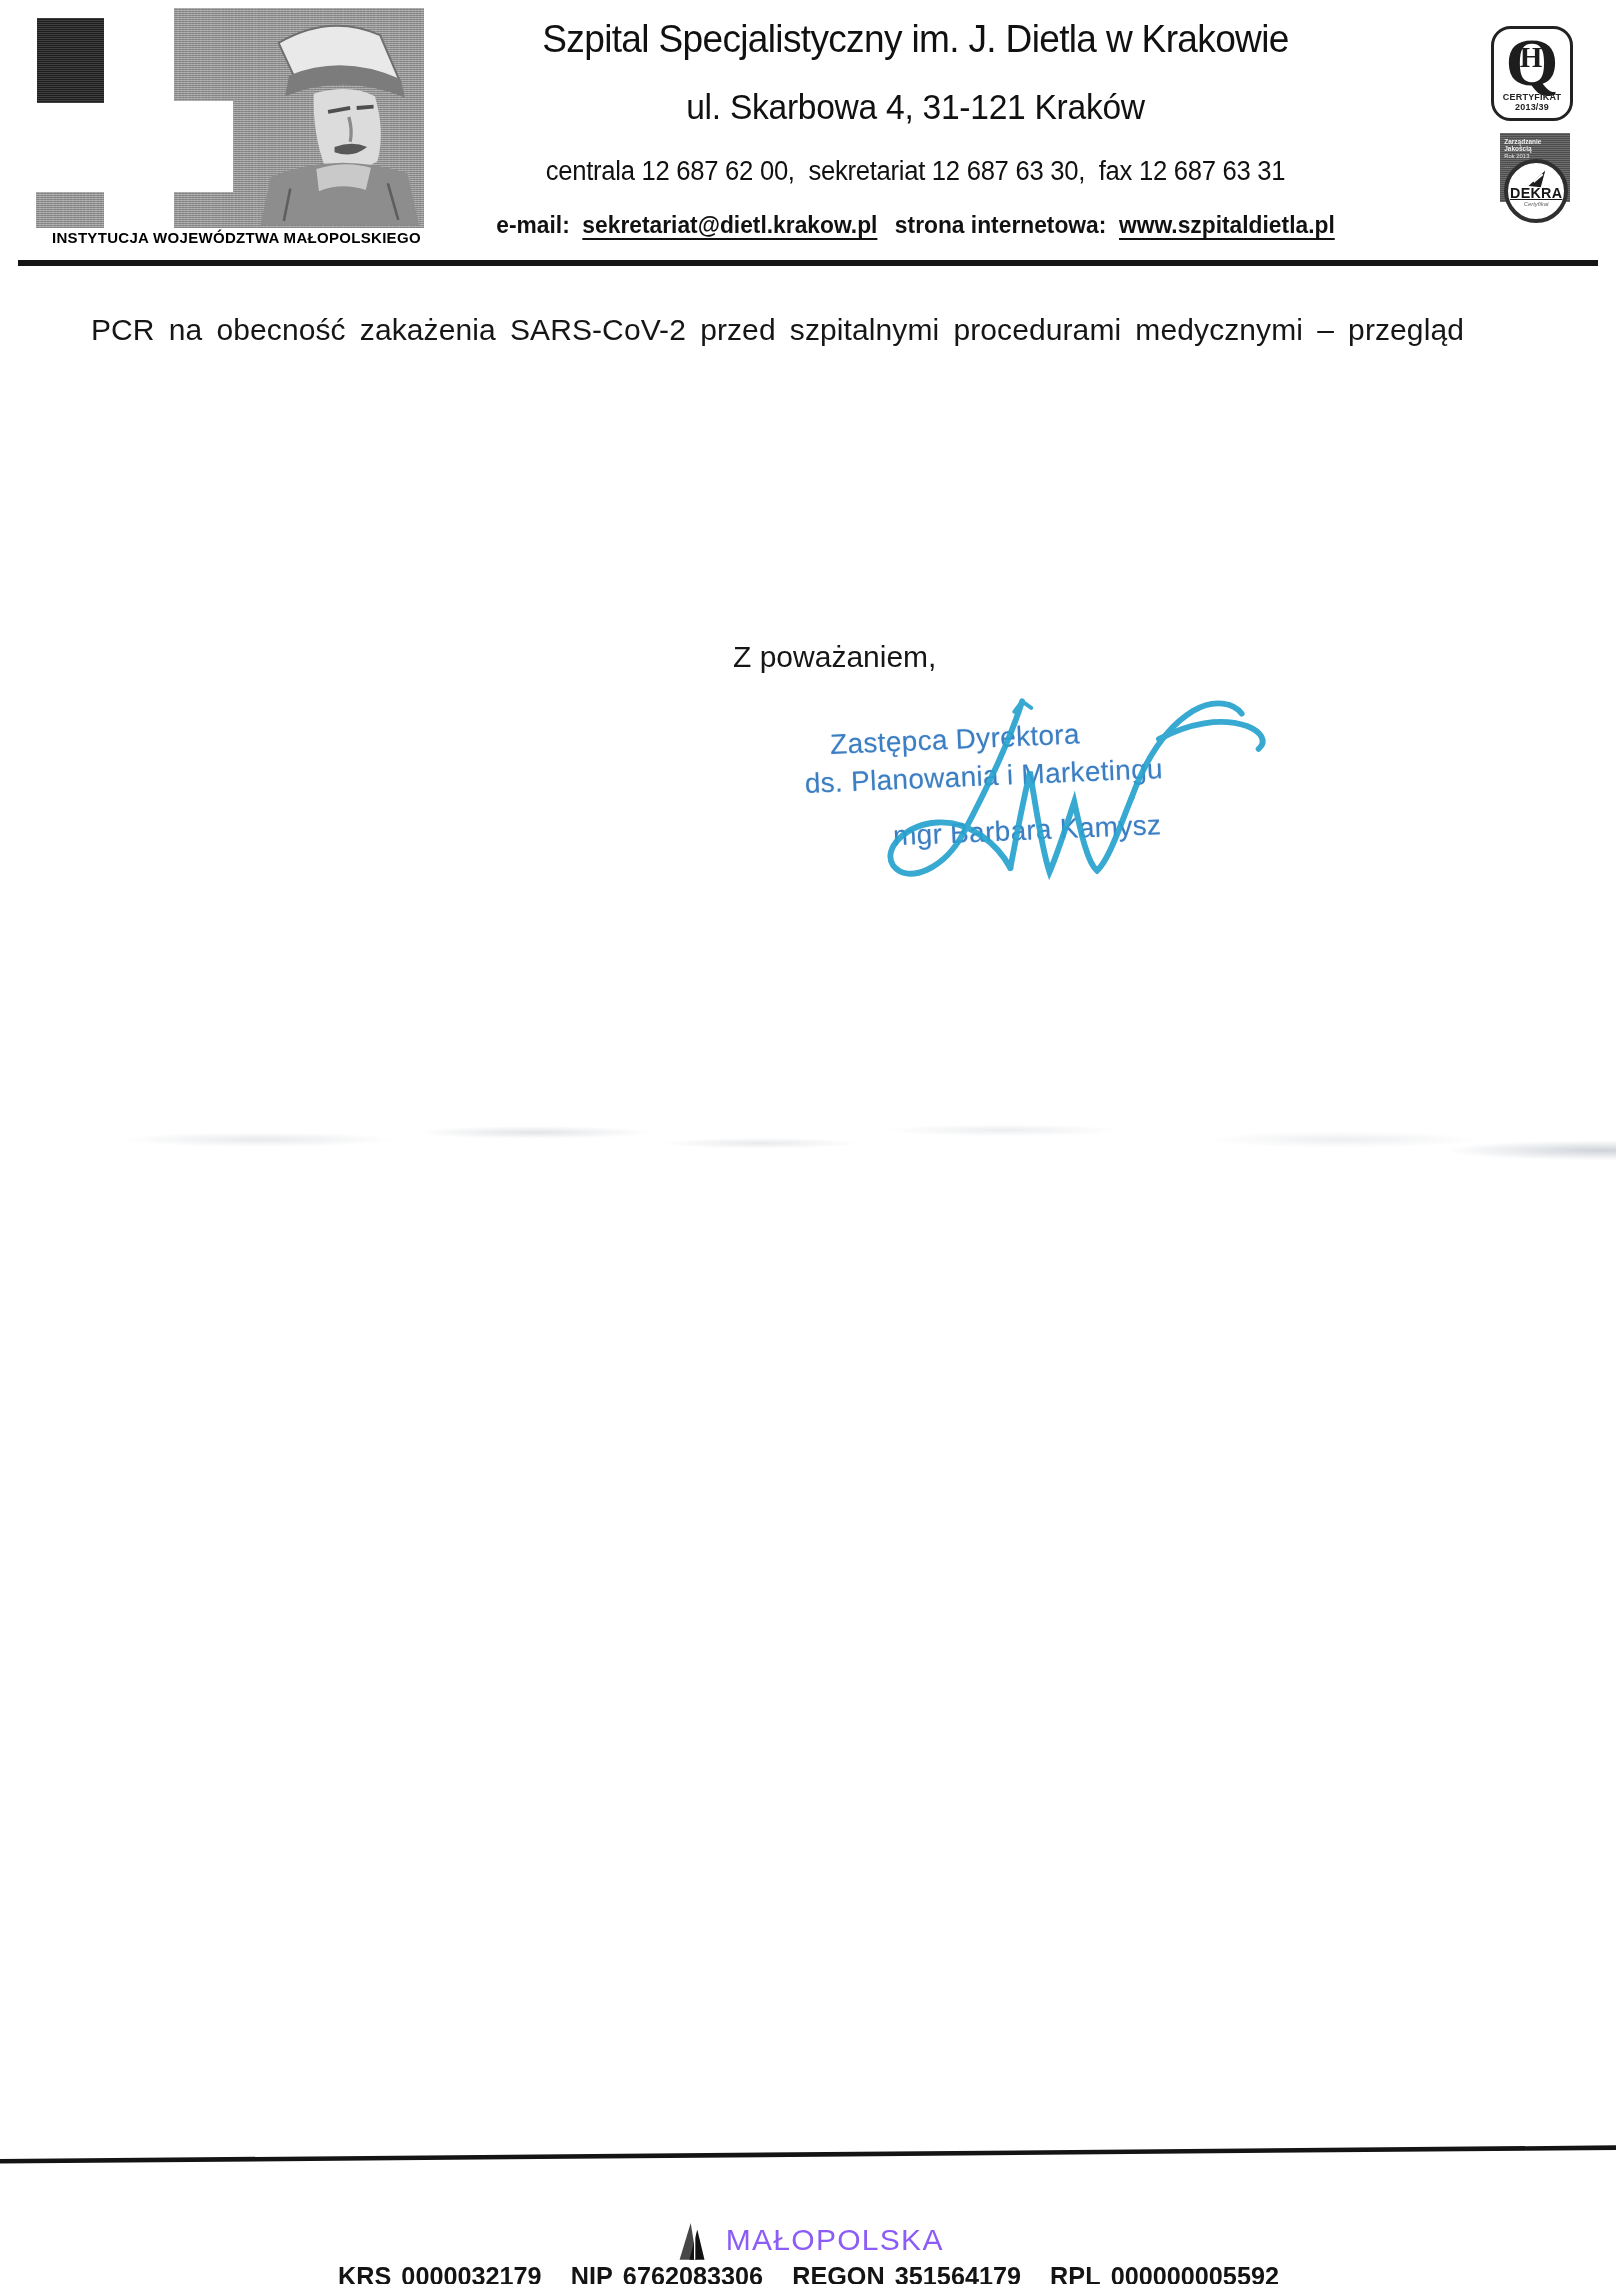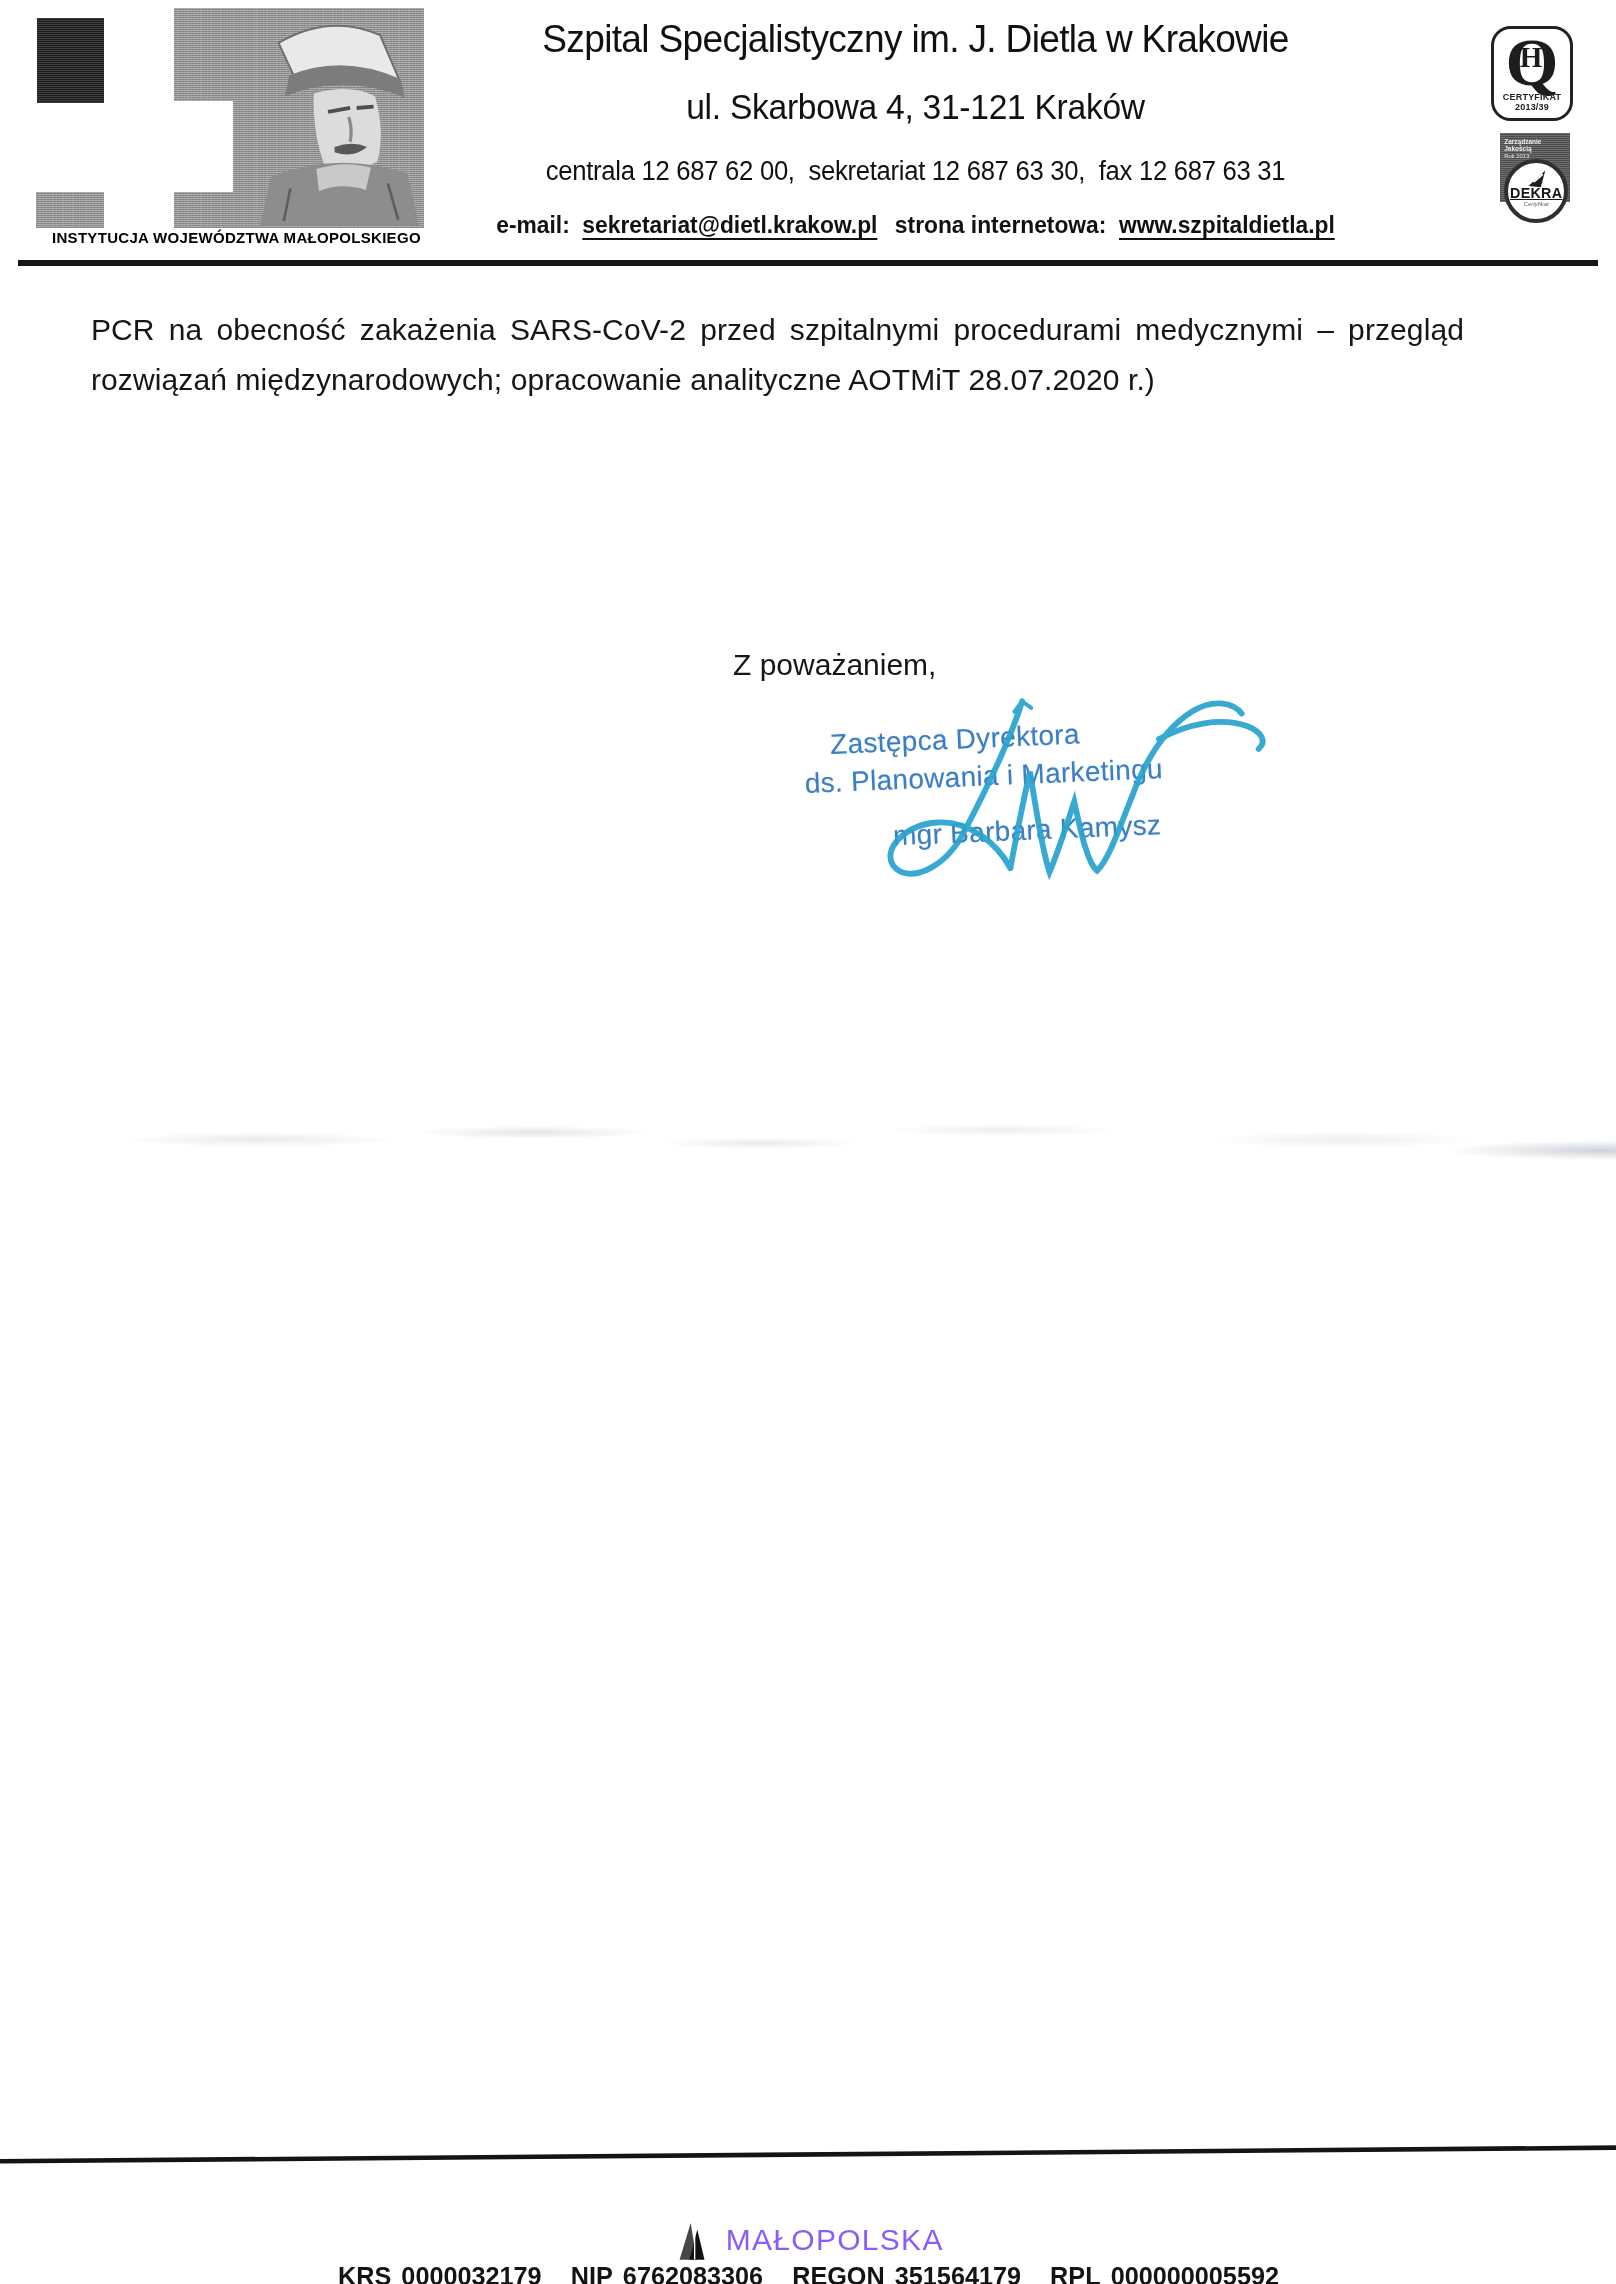--- a/index.html
+++ b/index.html
@@ -60,21 +60,21 @@
 
   
   .top-rule { left:18px; top:260px; width:1580px; height:5.9px; background:#161616; }
 
   
   .body-par { left:91px; top:305px; width:1373px; font-size:30px; line-height:50px;
               letter-spacing:0.1px; color:#161616; }
   .body-line { text-align:justify; }
   .body-line.just { text-align-last:justify; }
 
-  .salutation { left:733px; top:640px; font-size:30px; color:#161616;margin-top:8px; }
+  .salutation { left:733px; top:640px; font-size:30px; color:#161616; }
 
   
   .stamp { left:805px; top:718px; width:430px; transform:rotate(-2.4deg);
            font-size:28px; line-height:38px; letter-spacing:0.3px; }
   .stamp div { text-shadow:0 0 1.3px rgba(63,125,191,.35); }
   .stamp .l1 { margin-left:27px; }
   .stamp .l3 { margin-left:86px; margin-top:18px; }
   .sig-svg { left:841px; top:675px; }
 
   
@@ -151,21 +151,20 @@
       </svg>
       <div class="dekra-name">DEKRA</div>
       <div class="dekra-sub">Certyfikat</div>
     </div>
   </div>
 
   <div class="abs top-rule"></div>
 
   <div class="abs body-par">
     <div class="body-line just">PCR na obecność zakażenia SARS-CoV-2 przed szpitalnymi procedurami medycznymi – przegląd</div>
-    <div class="body-line">rozwiązań międzynarodowych; opracowanie analityczne AOTMiT 28.07.2020 r.)</div>
   </div>
 
   <div class="abs salutation">Z poważaniem,</div>
 
   <div class="abs stamp" style="color:#3c7ec2;">
     <div class="l1">Zastępca Dyrektora</div>
     <div class="l2">ds. Planowania i Marketingu</div>
     <div class="l3">mgr Barbara Kamysz</div>
   </div>
 

